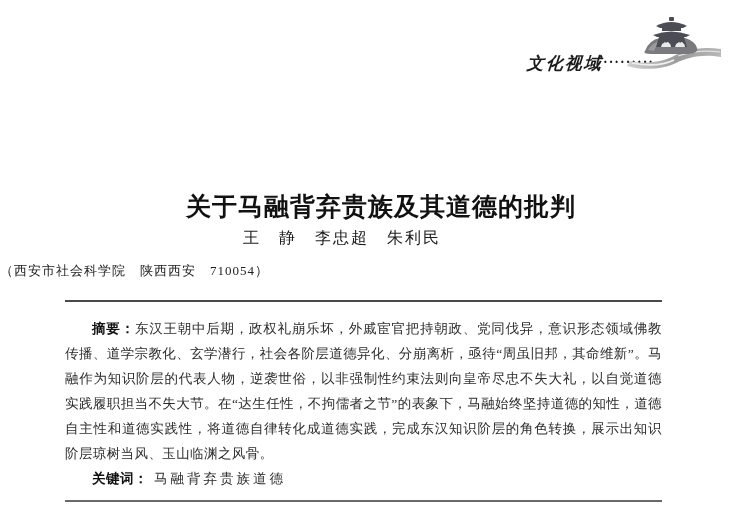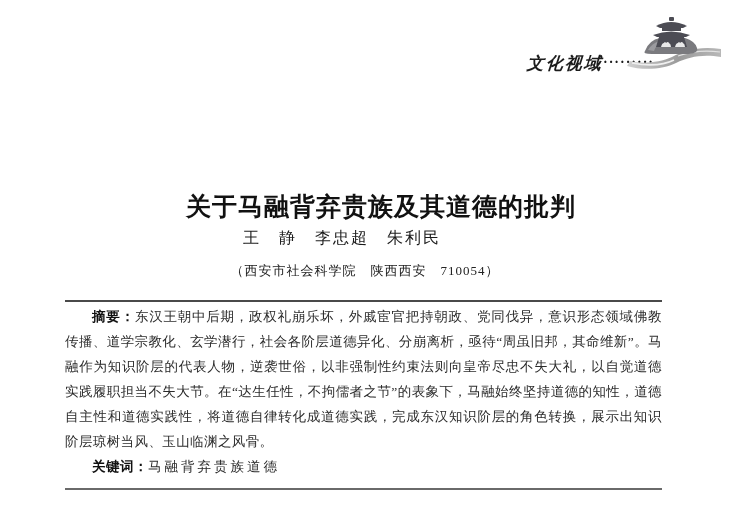--- a/index.html
+++ b/index.html
@@ -39,43 +39,42 @@
     font-family:"Liberation Sans","DejaVu Sans",sans-serif;
     font-weight:700;font-size:25px;letter-spacing:1px;color:#111;
   }
   .authors{
     position:absolute;top:228px;left:0;width:684px;
     text-align:center;
     font-size:16px;letter-spacing:2px;color:#1a1a1a;
   }
   .affiliation{
     position:absolute;top:262px;left:0;width:730px;
-    text-align:center;
     font-size:13px;letter-spacing:1px;color:#222;
   }
   
   .abstract-box{
     position:absolute;left:65px;top:300px;width:597px;
     border-top:2px solid #4a4a4a;
     border-bottom:2px solid #6a6a6a;
-    padding:2px 0 9px 0;
+    padding:14px 0 9px 0;
   }
   .abstract-box p{
     margin:0;
     font-size:13.5px;line-height:25px;
     letter-spacing:0.4px;
     text-align:justify;
     text-indent:2em;
     color:#2b2b2b;
   }
   .abstract-box b{
     font-family:"Liberation Sans","DejaVu Sans",sans-serif;
     font-weight:700;color:#111;letter-spacing:0.5px;
   }
-  .kw-text{letter-spacing:3px;}
+  .kw-text{letter-spacing:3px;margin-left:6px;}
 </style>
 </head>
 <body>
 
 <div class="page">
 
   <div class="journal-header">
     <div class="header-line">
       <span class="col-label">文化视域</span><span class="leader-dots">·········</span>
     </div>

